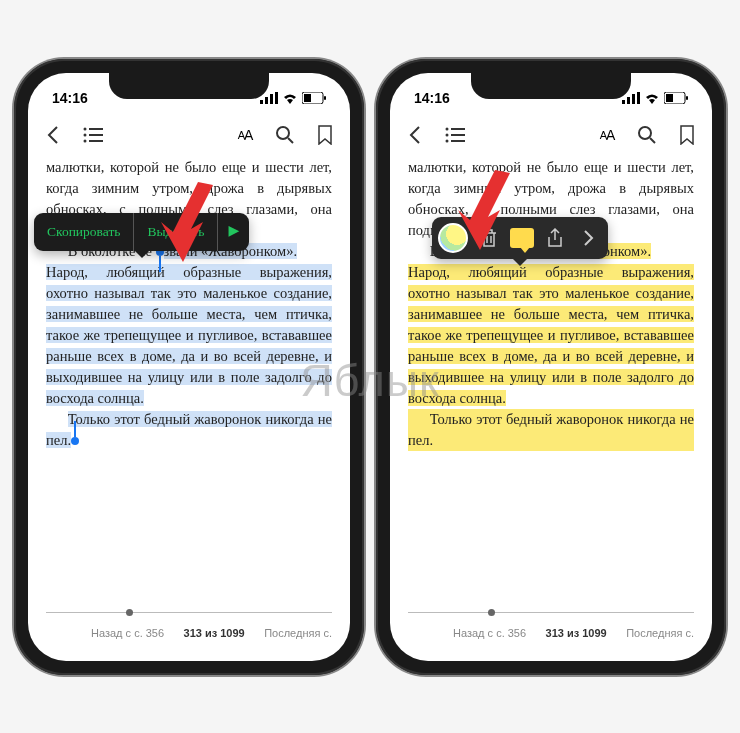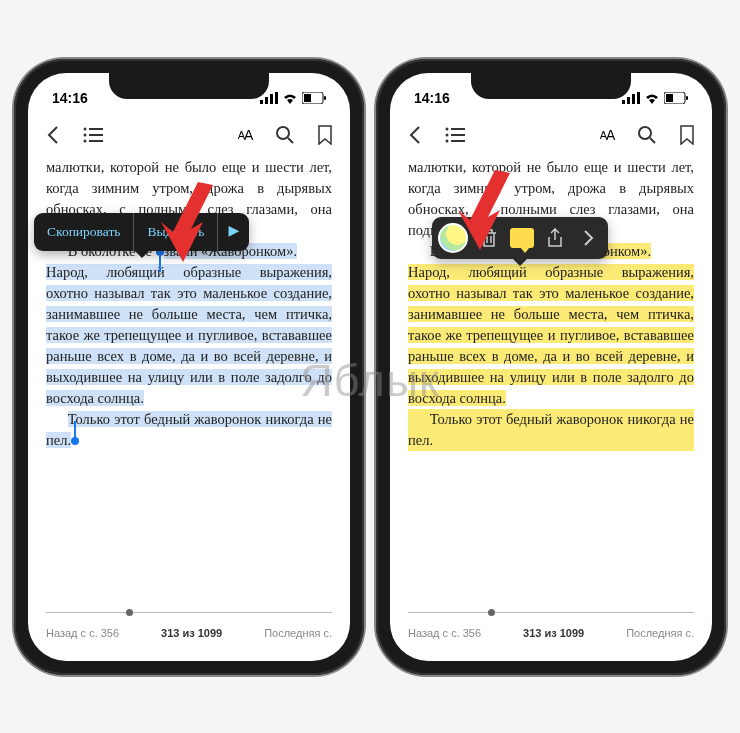--- a/index.html
+++ b/index.html
@@ -93,21 +93,21 @@
     .handle.end::after {
       content:''; position:absolute; left:3px; bottom:8px; width:2px; height:16px; background:#1876f2;
     }
     .popover-black {
       position: absolute;
       background: #1c1c1c;
       border-radius: 9px;
       display: flex;
       align-items: center;
       height: 38px;
-      color: #7dd3fc;
+      color: #22c55e;
       font-size: 13.5px;
       box-shadow: 0 4px 12px rgba(0,0,0,0.3);
       z-index: 5;
     }
     .popover-black::after {
       content:''; position:absolute; bottom:-7px; left:50%; transform:translateX(-50%);
       border-left:8px solid transparent; border-right:8px solid transparent; border-top:8px solid #1c1c1c;
     }
     .pop-item {
       padding: 0 13px;
@@ -174,20 +174,21 @@
       width: 7px;
       height: 7px;
       background: #666;
       border-radius: 50%;
     }
     .nav-labels {
       display: flex;
       justify-content: space-between;
       font-size: 11px;
       color: #888;
+      margin-left: 45px;
     }
     .nav-center { color: #333; font-weight: 700; }
     .watermark {
       position: absolute;
       top: 52%;
       left: 50%;
       transform: translate(-50%, -50%);
       font-size: 45px;
       color: rgba(140,140,140,0.45);
       font-weight: 300;

